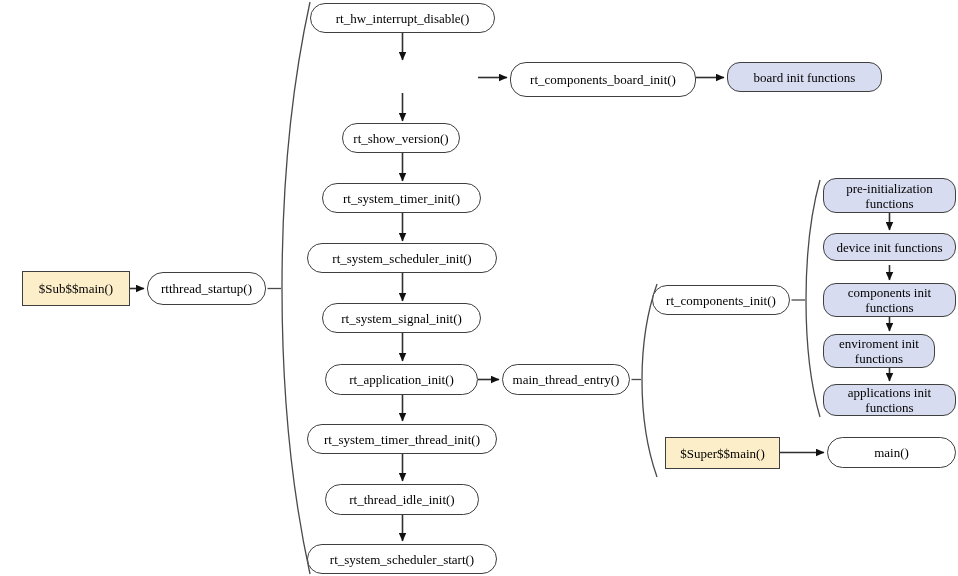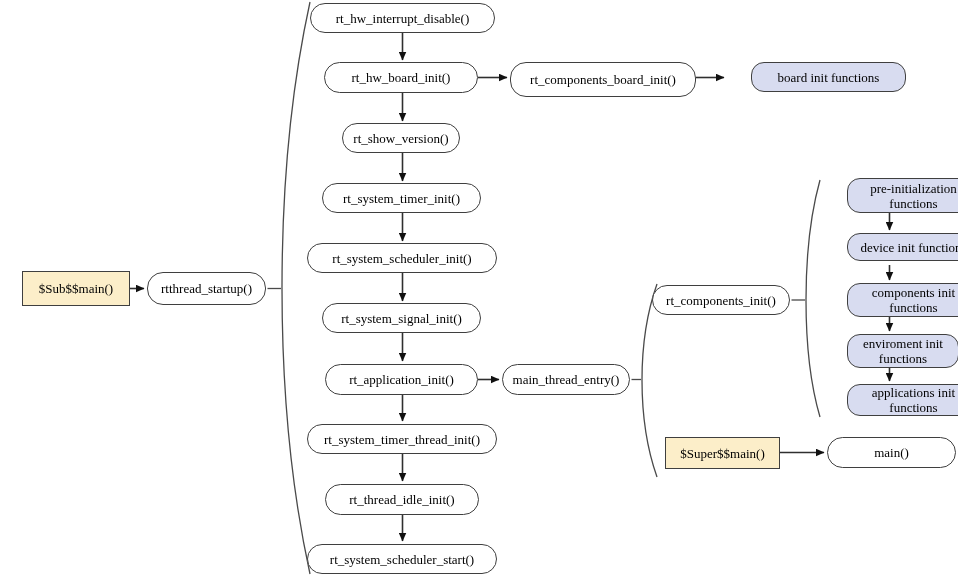--- a/index.html
+++ b/index.html
@@ -11,21 +11,21 @@
   .node {
     position:absolute; z-index:1; box-sizing:border-box;
     display:flex; align-items:center; justify-content:center; text-align:center;
     font-size:13px; line-height:15px; color:#000;
     background:#ffffff; border:1.4px solid #3f3f3f; border-radius:16px;
   }
   .pill { white-space:nowrap; }
   .entry {
     border-radius:0; background:#fceec9; white-space:nowrap;
   }
-  .groupbox { background:#d8dcf0; border-radius:13px; padding:0 2px;margin-left:24px; }
+  .groupbox { background:#d8dcf0; border-radius:13px; padding:0 2px; }
 </style>
 </head>
 <body>
 
 <div id="stage">
 
   <svg id="connectors" width="958" height="576" viewBox="0 0 958 576">
     <defs>
       <marker id="ah" markerWidth="9" markerHeight="8" refX="8.5" refY="4" orient="auto" markerUnits="userSpaceOnUse">
         <path d="M0,0 L9,4 L0,8 z" fill="#111111"></path>
@@ -65,21 +65,20 @@
       <path d="M820,180 C810,216 806,258 806,300 C806,342 810,383 820,417"></path>
       <path d="M791.5,300 H805"></path>
     </g>
   </svg>
 
   <div class="node entry" style="left:22px;top:271px;width:108px;height:35px">$Sub$$main()</div>
   <div class="node entry" style="left:665px;top:437px;width:115px;height:32px">$Super$$main()</div>
 
   <div class="node pill" style="left:147px;top:272px;width:119px;height:33px">rtthread_startup()</div>
   <div class="node pill" style="left:310px;top:3px;width:185px;height:30px">rt_hw_interrupt_disable()</div>
-  <div class="node pill" style="left:324px;top:62px;width:154px;height:31px">rt_hw_board_init()</div>
   <div class="node pill" style="left:510px;top:62px;width:186px;height:35px">rt_components_board_init()</div>
   <div class="node pill groupbox" style="left:727px;top:62px;width:155px;height:30px">board init functions</div>
   <div class="node pill" style="left:342px;top:123px;width:118px;height:30px">rt_show_version()</div>
   <div class="node pill" style="left:322px;top:183px;width:159px;height:30px">rt_system_timer_init()</div>
   <div class="node pill" style="left:307px;top:243px;width:190px;height:30px">rt_system_scheduler_init()</div>
   <div class="node pill" style="left:322px;top:303px;width:159px;height:30px">rt_system_signal_init()</div>
   <div class="node pill" style="left:325px;top:364px;width:153px;height:31px">rt_application_init()</div>
   <div class="node pill" style="left:502px;top:364px;width:128px;height:31px">main_thread_entry()</div>
   <div class="node pill" style="left:652px;top:285px;width:138px;height:30px">rt_components_init()</div>
   <div class="node pill" style="left:307px;top:424px;width:190px;height:30px">rt_system_timer_thread_init()</div>

